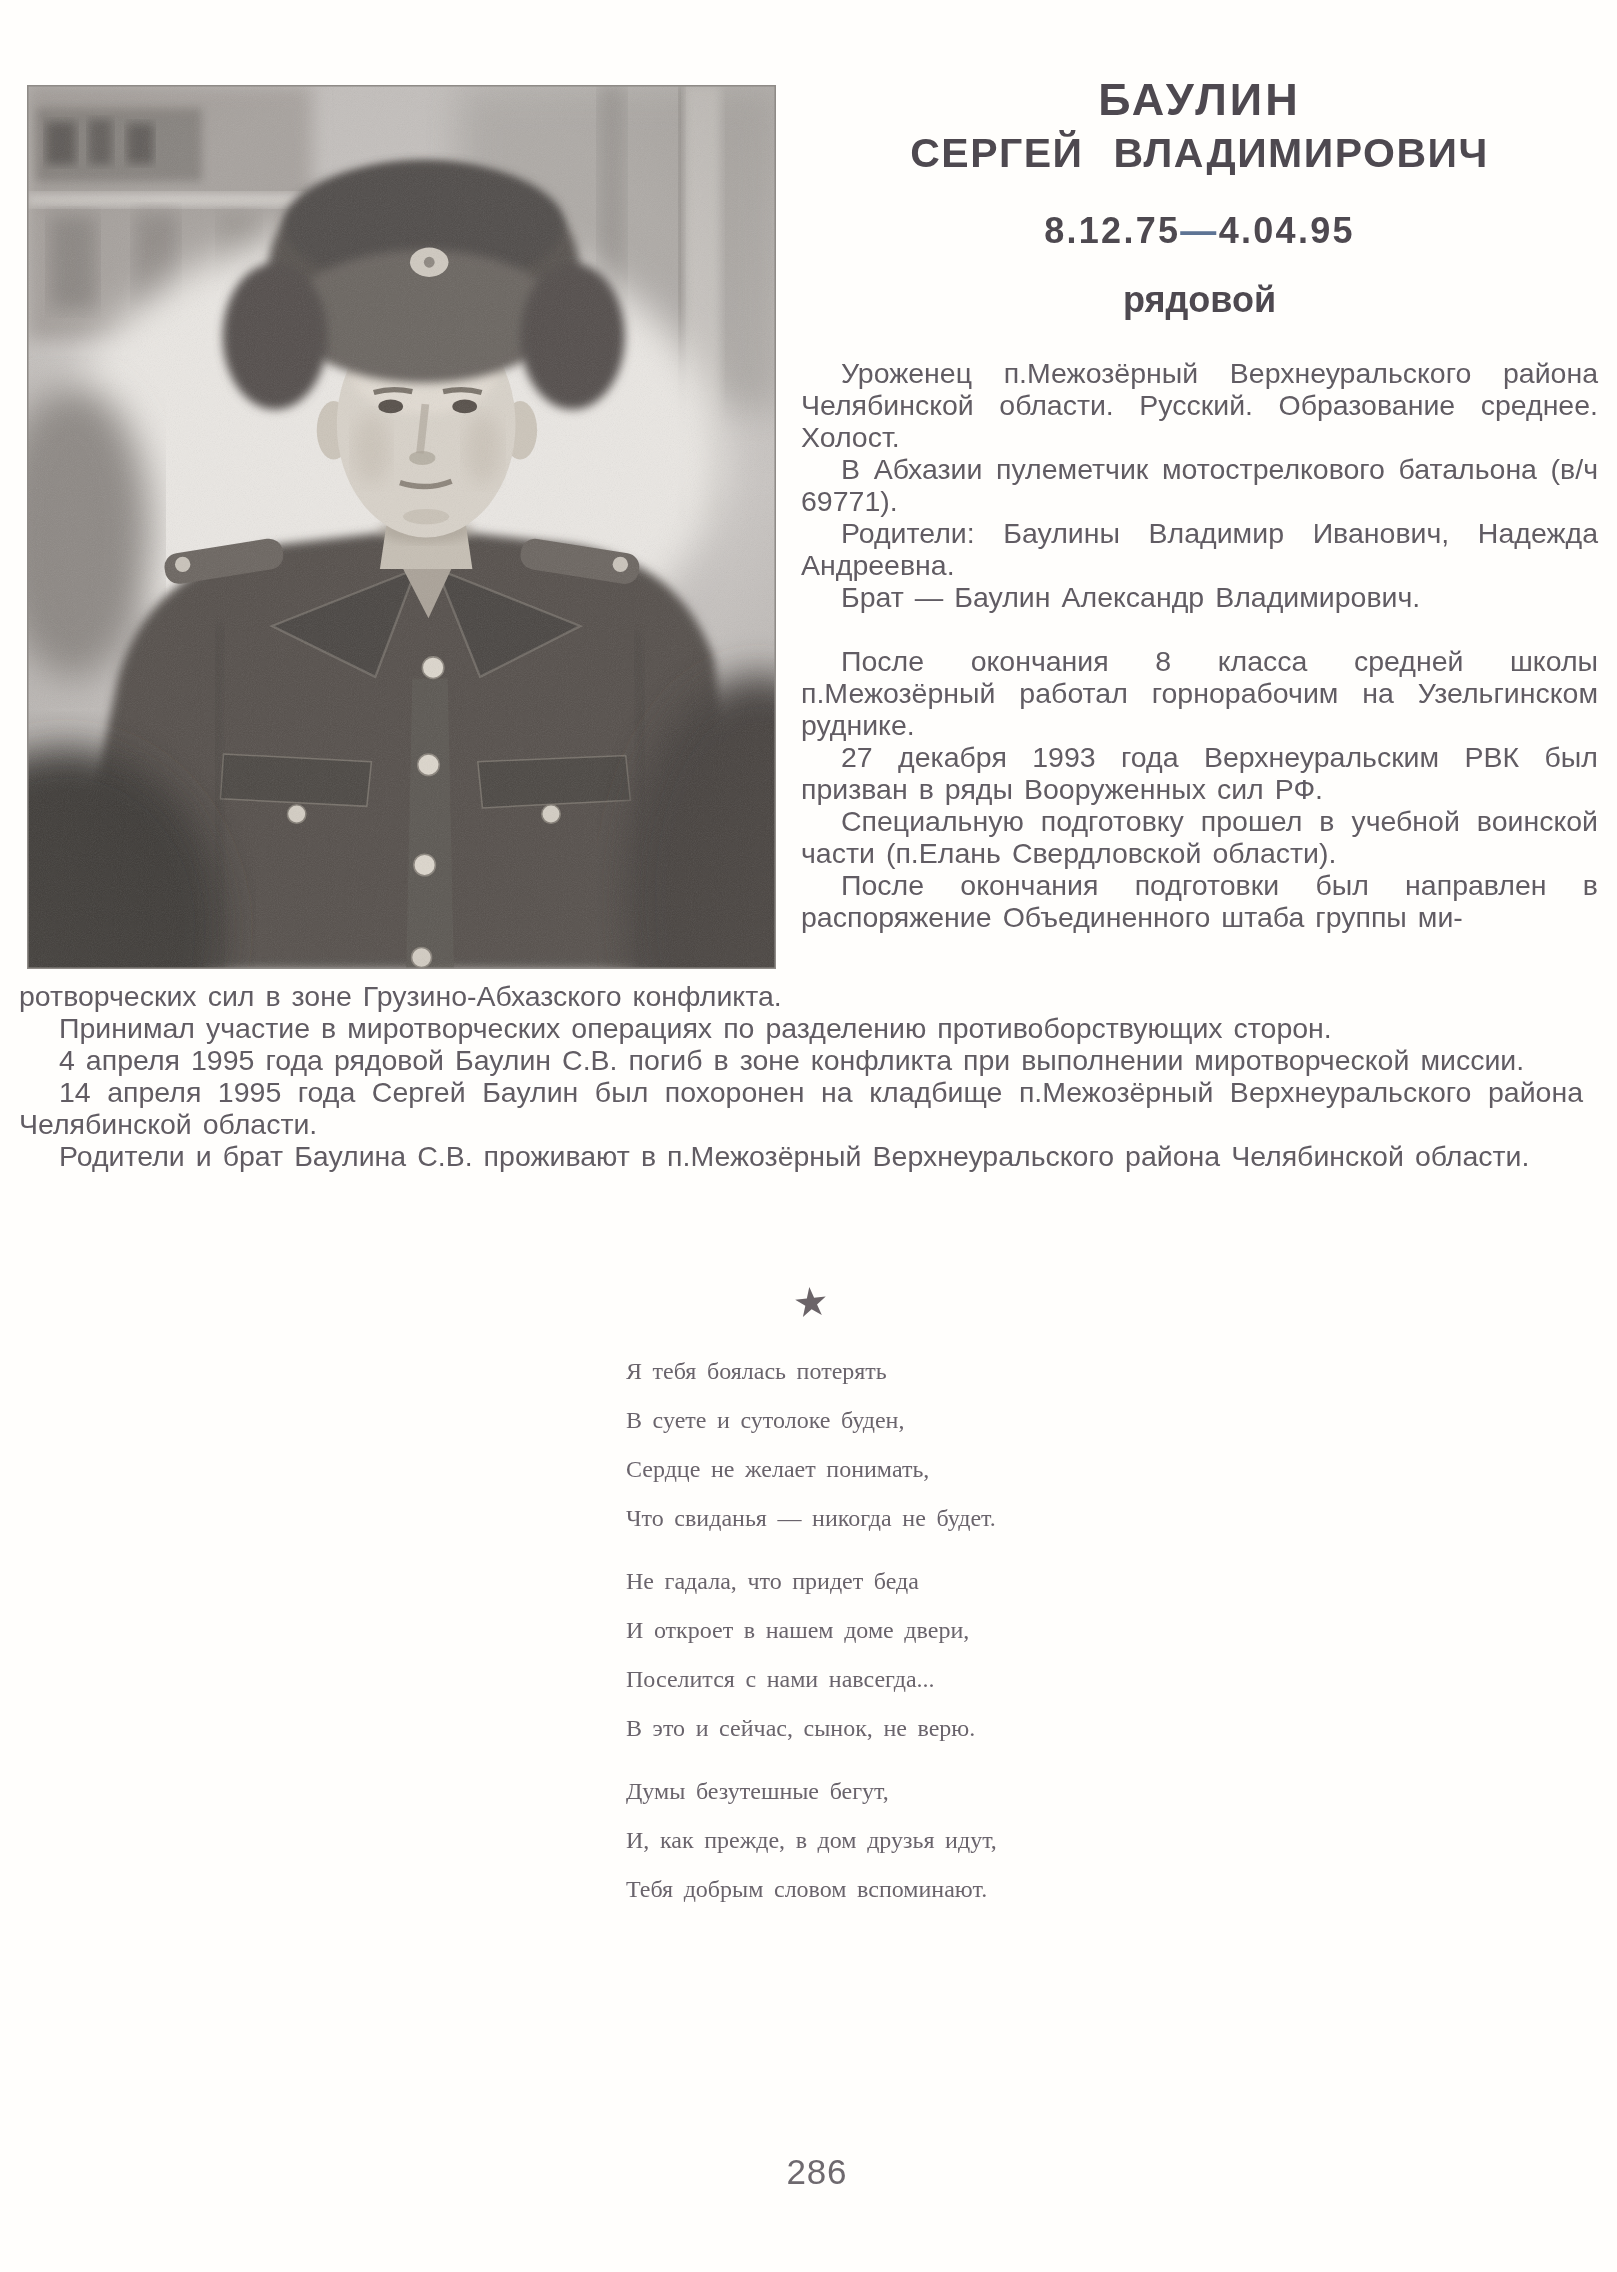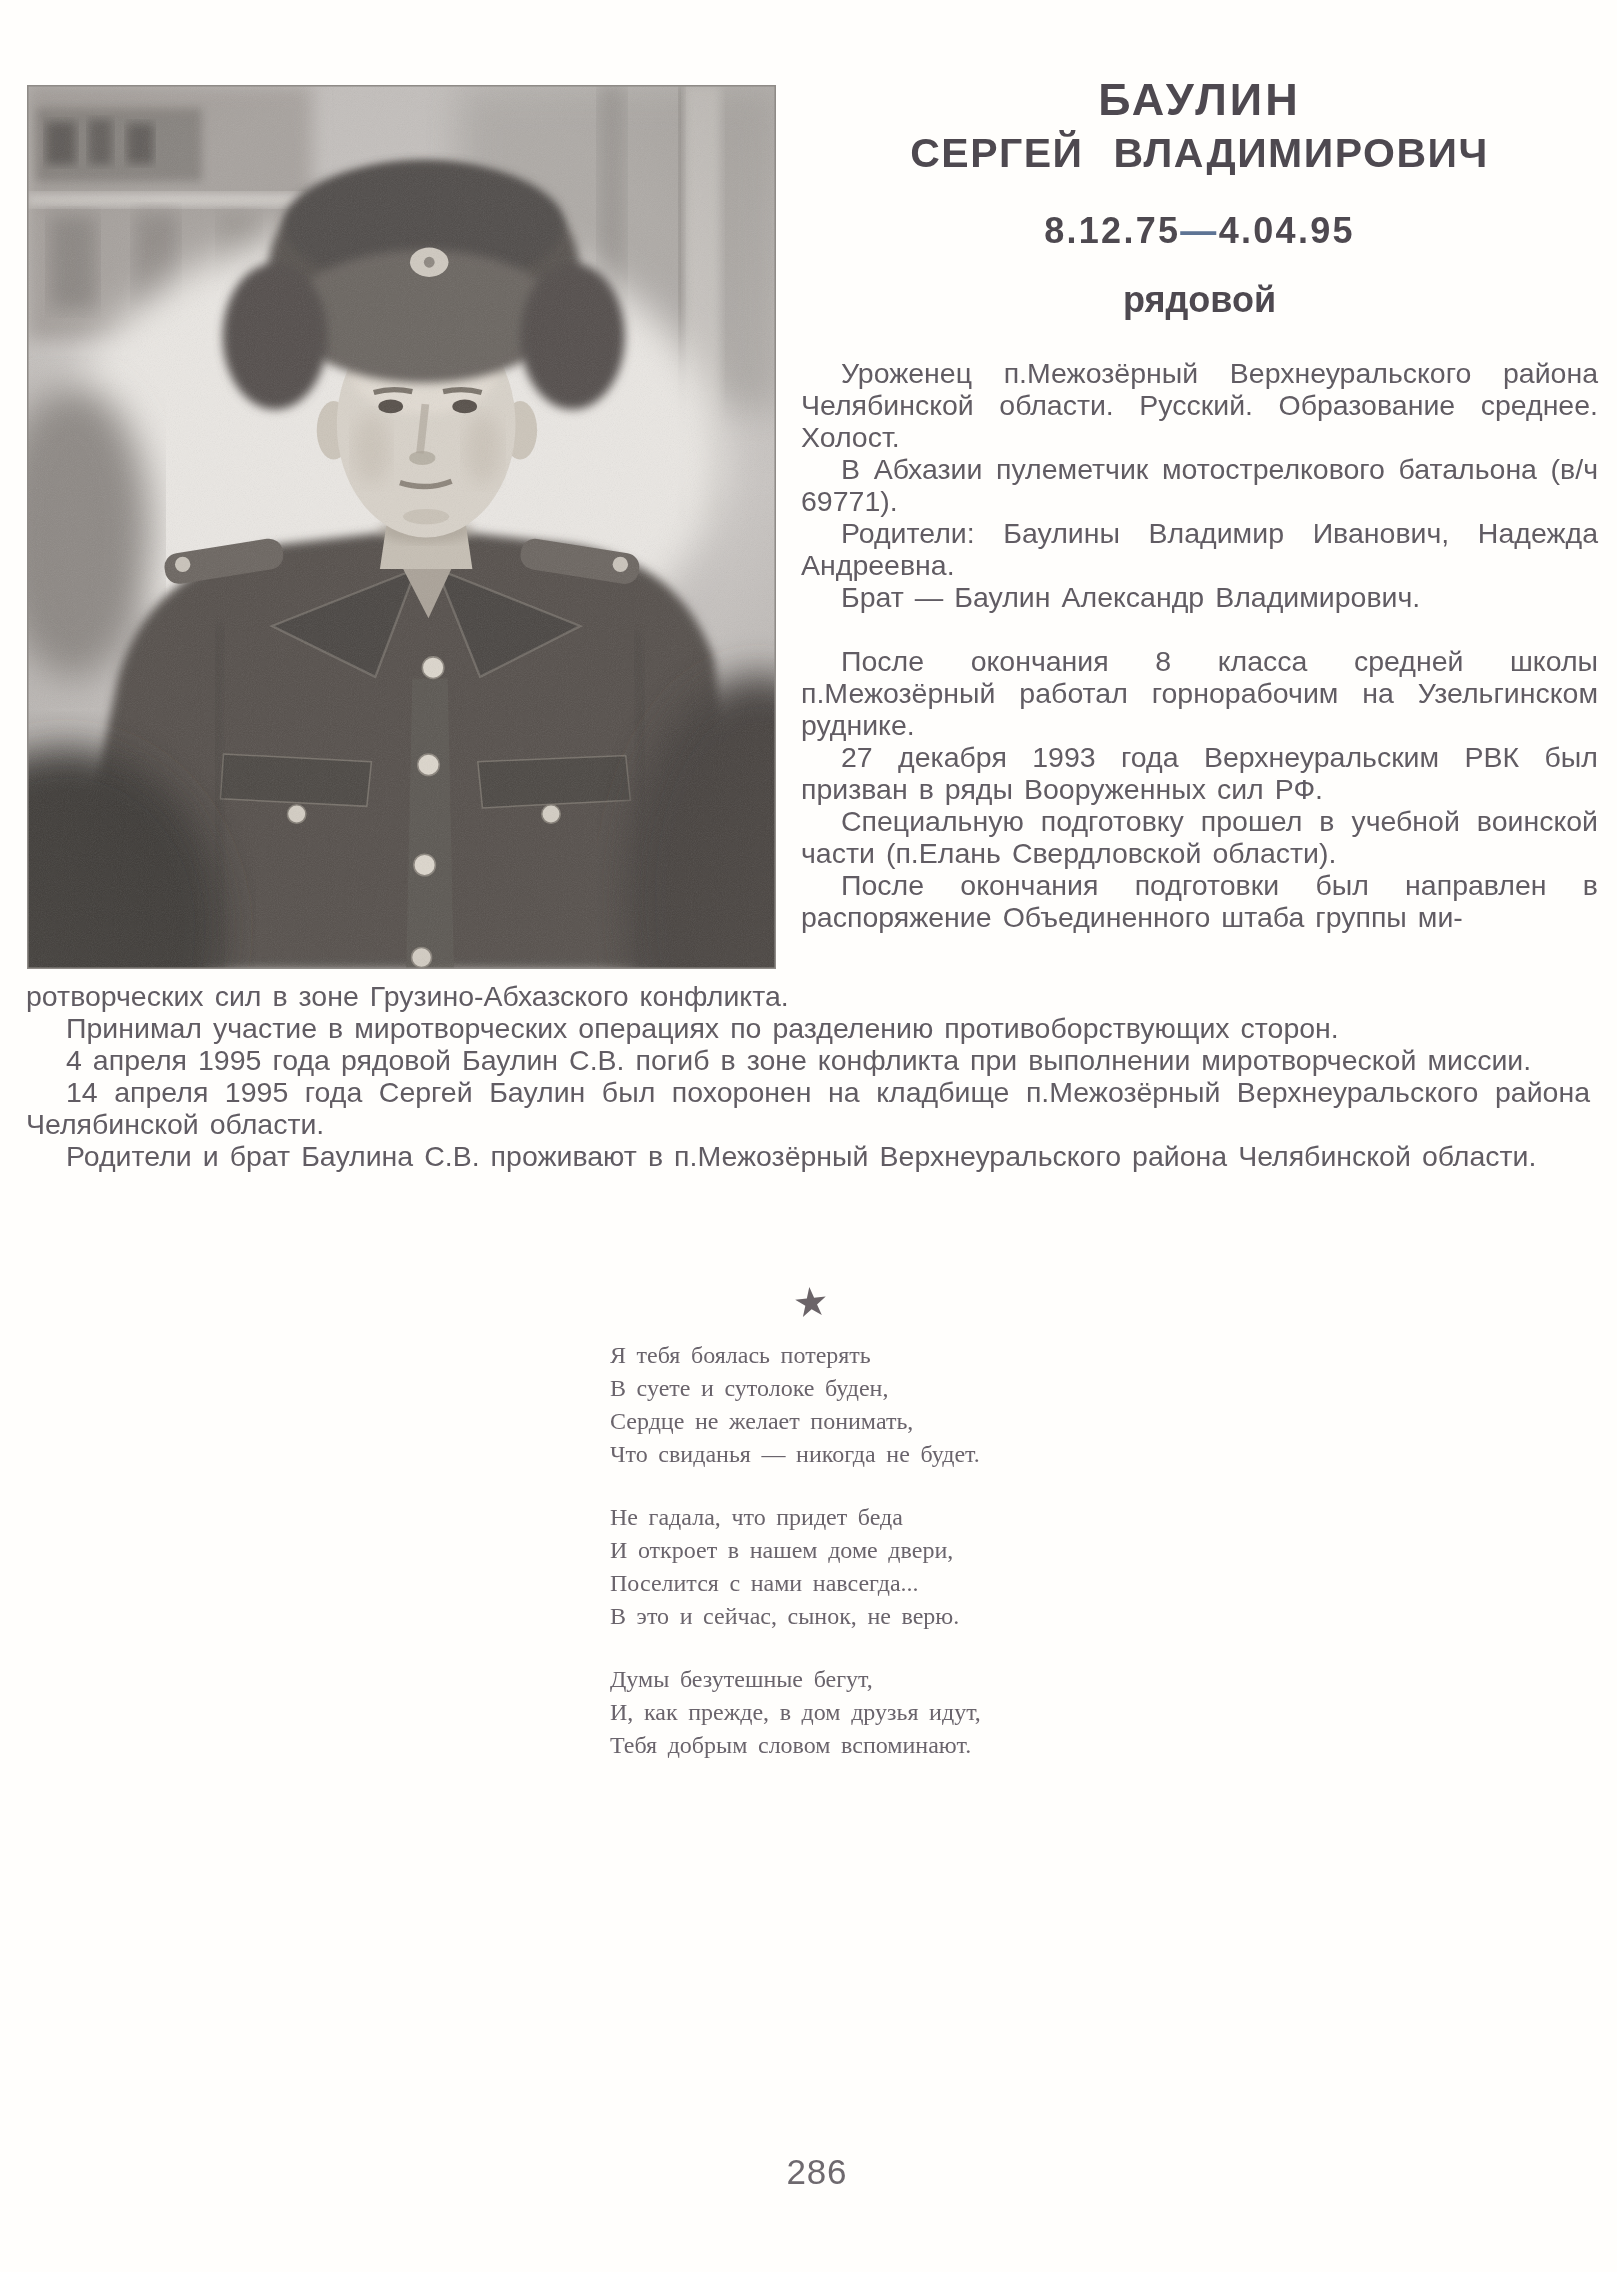--- a/index.html
+++ b/index.html
@@ -36,36 +36,36 @@
   .head .rank {
     position:absolute; left:0; top:282px; width:100%;
     font-size:36px; font-weight:bold; line-height:1;
   }
 
   
   .bio { font-size:28.5px; line-height:32px; text-align:justify; word-spacing:3.1px; }
   .bio p { margin:0; text-indent:40px; }
   .bio-right { position:absolute; left:801px; top:357px; width:797px; }
   .bio-right p.gap { margin-top:32px; }
-  .bio-bottom { position:absolute; left:26px; top:980px; width:1564px; }
+  .bio-bottom { position:absolute; left:19px; top:980px; width:1564px; }
   .bio-bottom p.cont { text-indent:0; }
 
   
   .star {
     position:absolute; left:761px; top:1282px; width:100px; text-align:center;
     font-size:40px; line-height:1; color:#6b6468; transform:rotate(-6deg);
   }
 
   
   .poem {
     position:absolute; left:610px; top:1339px; width:462px;
     font-family:"Liberation Serif","DejaVu Serif",serif;
     font-size:24px; line-height:33px; word-spacing:4.6px; color:#6a646c;
   }
-  .poem p { margin:0; }
+  .poem p { margin:16px; }
   .poem .stanza + .stanza { margin-top:30px; }
 
   
   .page-number {
     position:absolute; left:740px; top:2152px; width:154px; text-align:center;
     font-size:35px; letter-spacing:0.8px; color:#6e696e;
   }
 </style>
 </head>
 <body>

